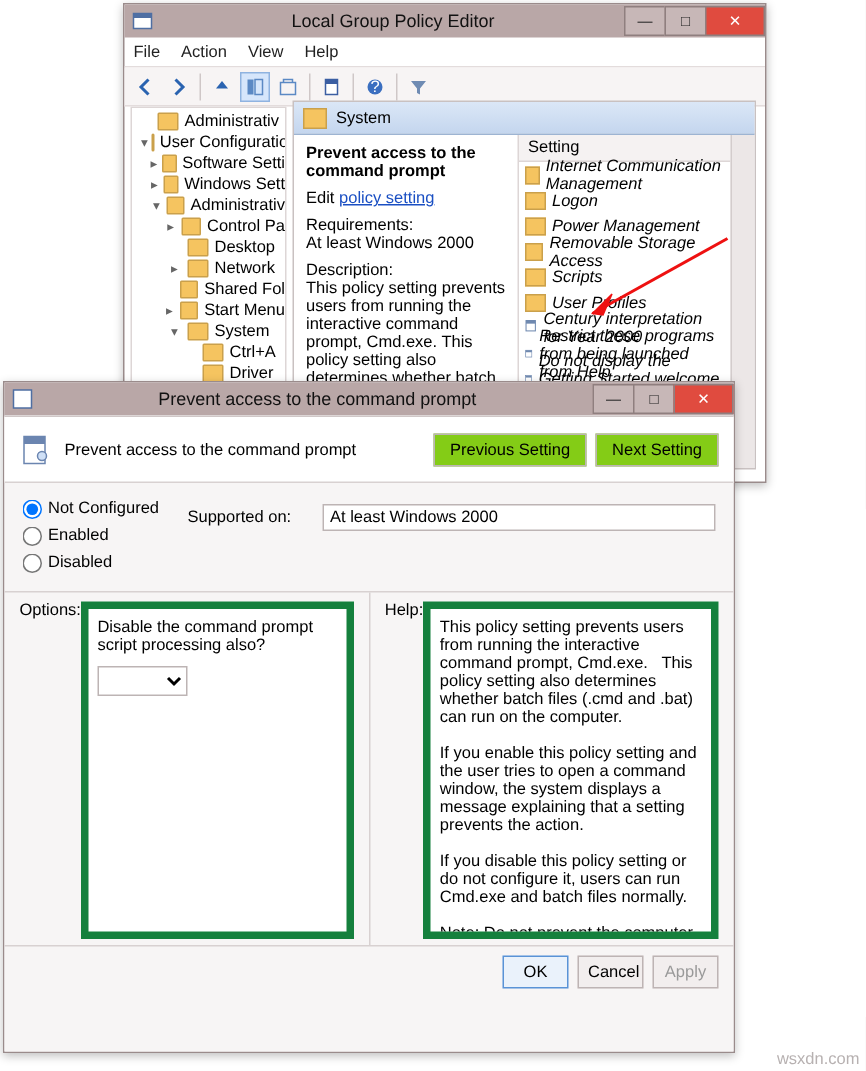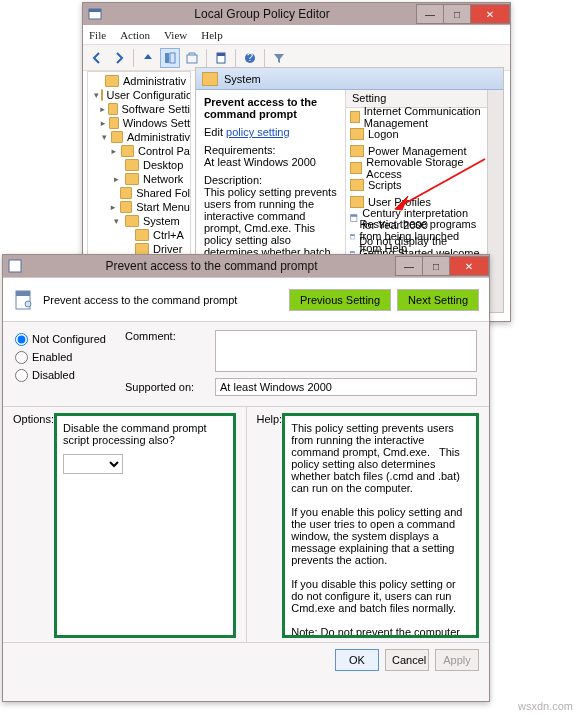--- a/index.html
+++ b/index.html
@@ -7,21 +7,21 @@
 
 
 .win { position: absolute; border: 1px solid #9a8b8b; background: #fff; box-shadow: 0 2px 6px rgba(0,0,0,.25); }
 .titlebar { height: 22px; background: #b9a7a7; display: flex; align-items: center; color: #111; }
 .titlebar .ticon { width: 16px; height: 16px; margin: 0 4px; display:inline-block; }
 .titlebar .ttext { flex: 1; text-align: center; font-size: 12px; }
 .titlebar .btns { display: flex; }
 .titlebar .btn { width: 28px; height: 20px; border: 1px solid #8f7f7f; margin-left: -1px; background:#c7b7b7; display:flex; align-items:center; justify-content:center; font-size:10px; color:#222;}
 .titlebar .btn.close { background:#e04b3f; color:#fff; width:40px;}
 .menubar { height: 20px; display:flex; align-items:center; padding:0 6px; gap:14px; border-bottom:1px solid #e3dcdc; }
-.menubar span { color:#222;font-family:Liberation Serif, serif; }
+.menubar span { color:#222; }
 .toolbar { height: 26px; display:flex; align-items:center; padding:0 4px; gap:2px; border-bottom:1px solid #e3dcdc; background:#f7f4f4;}
 .toolbar .tb { width:20px; height:20px; border:1px solid transparent; display:flex; align-items:center; justify-content:center; }
 .toolbar .sep { width:1px; height:18px; background:#cfc7c7; margin:0 2px;}
 .toolbar svg { width:14px; height:14px; }
 
 .tree { position:absolute; left:4px; top:68px; width:104px; bottom:8px; overflow:hidden; background:#fff; border:1px solid #ddd6d6; padding:2px 0;}
 .tree .tn { white-space:nowrap; padding:1px 0 1px 4px; display:flex; align-items:center; gap:2px;}
 .tree .ind { display:inline-block; }
 .tree .arw { width:9px; display:inline-block; color:#666; font-size:9px;}
 .tree .fld { width:14px; height:12px; display:inline-block; background:#f5c460; border:1px solid #caa04b; border-radius:1px; position:relative;}
@@ -30,21 +30,21 @@
 .rcol { position:absolute; left:112px; right:6px; top:64px; bottom:8px; border:1px solid #c9c1c1;}
 .rhdr { background:linear-gradient(#dbe7f7,#c4d6ee); border-bottom:1px solid #9db4d2; height:22px; display:flex; align-items:center; padding:0 6px; gap:6px;}
 .rhdr .ficon { width:16px; height:14px; background:#f5c460; border:1px solid #caa04b; }
 .rbody { display:flex; height:calc(100% - 22px); }
 .descpane { width:150px; padding:6px 8px; border-right:1px solid #ddd6d6; }
 .descpane .t1 { font-weight:bold; margin-bottom:6px; display:block;}
 .descpane a { color:#1a4fc3; text-decoration:underline; }
 .descpane p { margin:6px 0; }
 .listpane { flex:1; }
 .listhdr { height:18px; border-bottom:1px solid #ddd6d6; padding:2px 6px; background:#f5f2f2;}
-.listrow { height:17px; display:flex; align-items:center; padding:0 4px; gap:4px;}
+.listrow { height:17px; display:flex; align-items:center; padding:0 4px; gap:4px;font-style:italic;}
 .listrow .ficon { width:14px; height:12px; background:#f5c460; border:1px solid #caa04b; }
 .listrow .sicon { width:12px; height:12px; display:inline-block;}
 .scroll { width:16px; background:#ece7e7; border-left:1px solid #d3cccc;}
 .rbody .listpane { display:flex; }
 .listcontent { flex:1; overflow:hidden;}
 
 
 .arrow-red { position:absolute; pointer-events:none; }
 .arrow-red svg line, .arrow-red svg polygon { stroke:#e11; fill:#e11; }
 
@@ -60,21 +60,21 @@
 .cfg-row { display:flex; align-items:flex-start; margin-bottom:6px;}
 .cfg .radios { width:110px;}
 .cfg .radio { display:flex; align-items:center; gap:4px; height:18px;}
 .cfg .radio input { margin:0; }
 .cfg label.k { width:90px; }
 .cfg textarea, .cfg input.txt { flex:1; border:1px solid #bdb4b4; background:#fff; resize:none; font:inherit; padding:2px 4px;}
 .mid { display:flex; height:236px; border-bottom:1px solid #d8d1d1;}
 .mid .pane { flex:1; padding:6px 10px 4px 10px; display:flex; flex-direction:row;}
 .mid .pane:first-child { border-right:1px solid #d8d1d1;}
 .mid .plabel { margin-bottom:4px;}
-.mid .pbox { flex:1; border:3px solid #15803d; background:#fff; padding:6px; overflow:hidden;}
+.mid .pbox { flex:1; border:5px solid #15803d; background:#fff; padding:6px; overflow:hidden;}
 .mid select { width:60px; height:20px; border:1px solid #bdb4b4; background:#fff;}
 .foot { height:34px; display:flex; align-items:center; justify-content:flex-end; padding:0 10px; gap:6px;}
 .foot button { height:22px; width:44px; border:1px solid #bdb4b4; background:#f2eeee;}
 .foot button.def { border:1px solid #5a93d6; background:#eaf2fb;}
 
 .watermark { position:absolute; right:4px; bottom:2px; font-size:11px; color:#b7b1b1;}
 </style>
 </head>
 <body>
 
@@ -379,24 +379,20 @@
           <label class="radio">
               <input type="radio" name="st" style="">
               <span>Enabled</span>
             </label>
           <label class="radio">
               <input type="radio" name="st" style="">
               <span>Disabled</span>
             </label>
         </div>
         <div style="flex:1; display:flex; flex-direction:column;">
-          <div style="display:flex; align-items:flex-start;">
-            <label class="k">Comment:</label>
-            <textarea rows="3" style=""></textarea>
-          </div>
           <div style="display:flex; align-items:center; margin-top:6px;">
             <label class="k">Supported on:</label>
             <input class="txt" readonly="" value="At least Windows 2000" style="">
           </div>
         </div>
       </div>
     </div>
 
     <div class="mid">
       <div class="pane">

